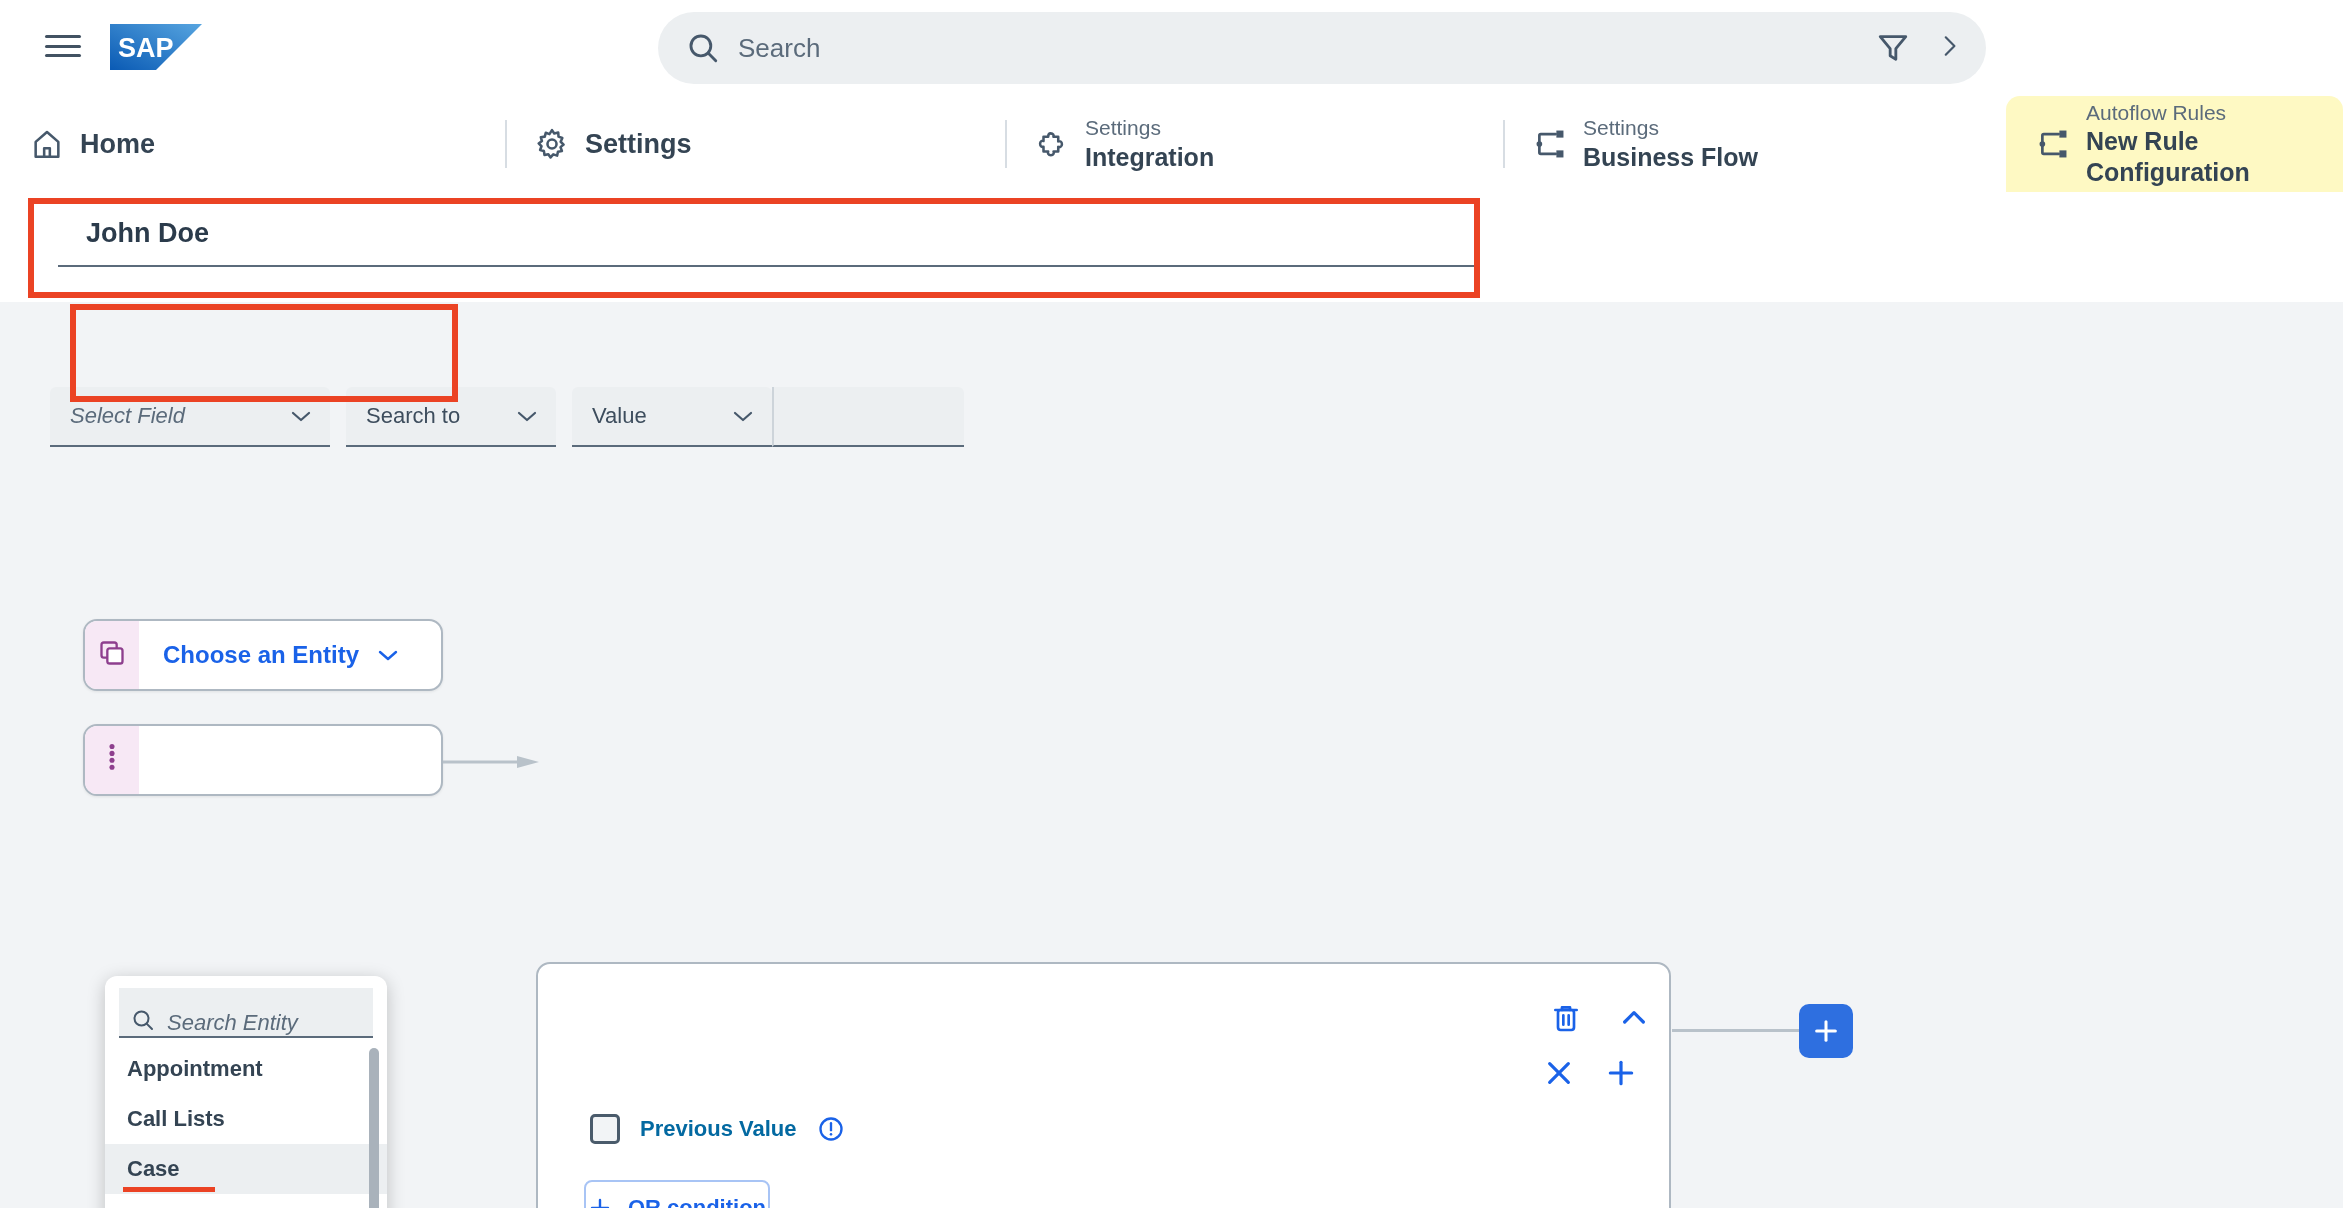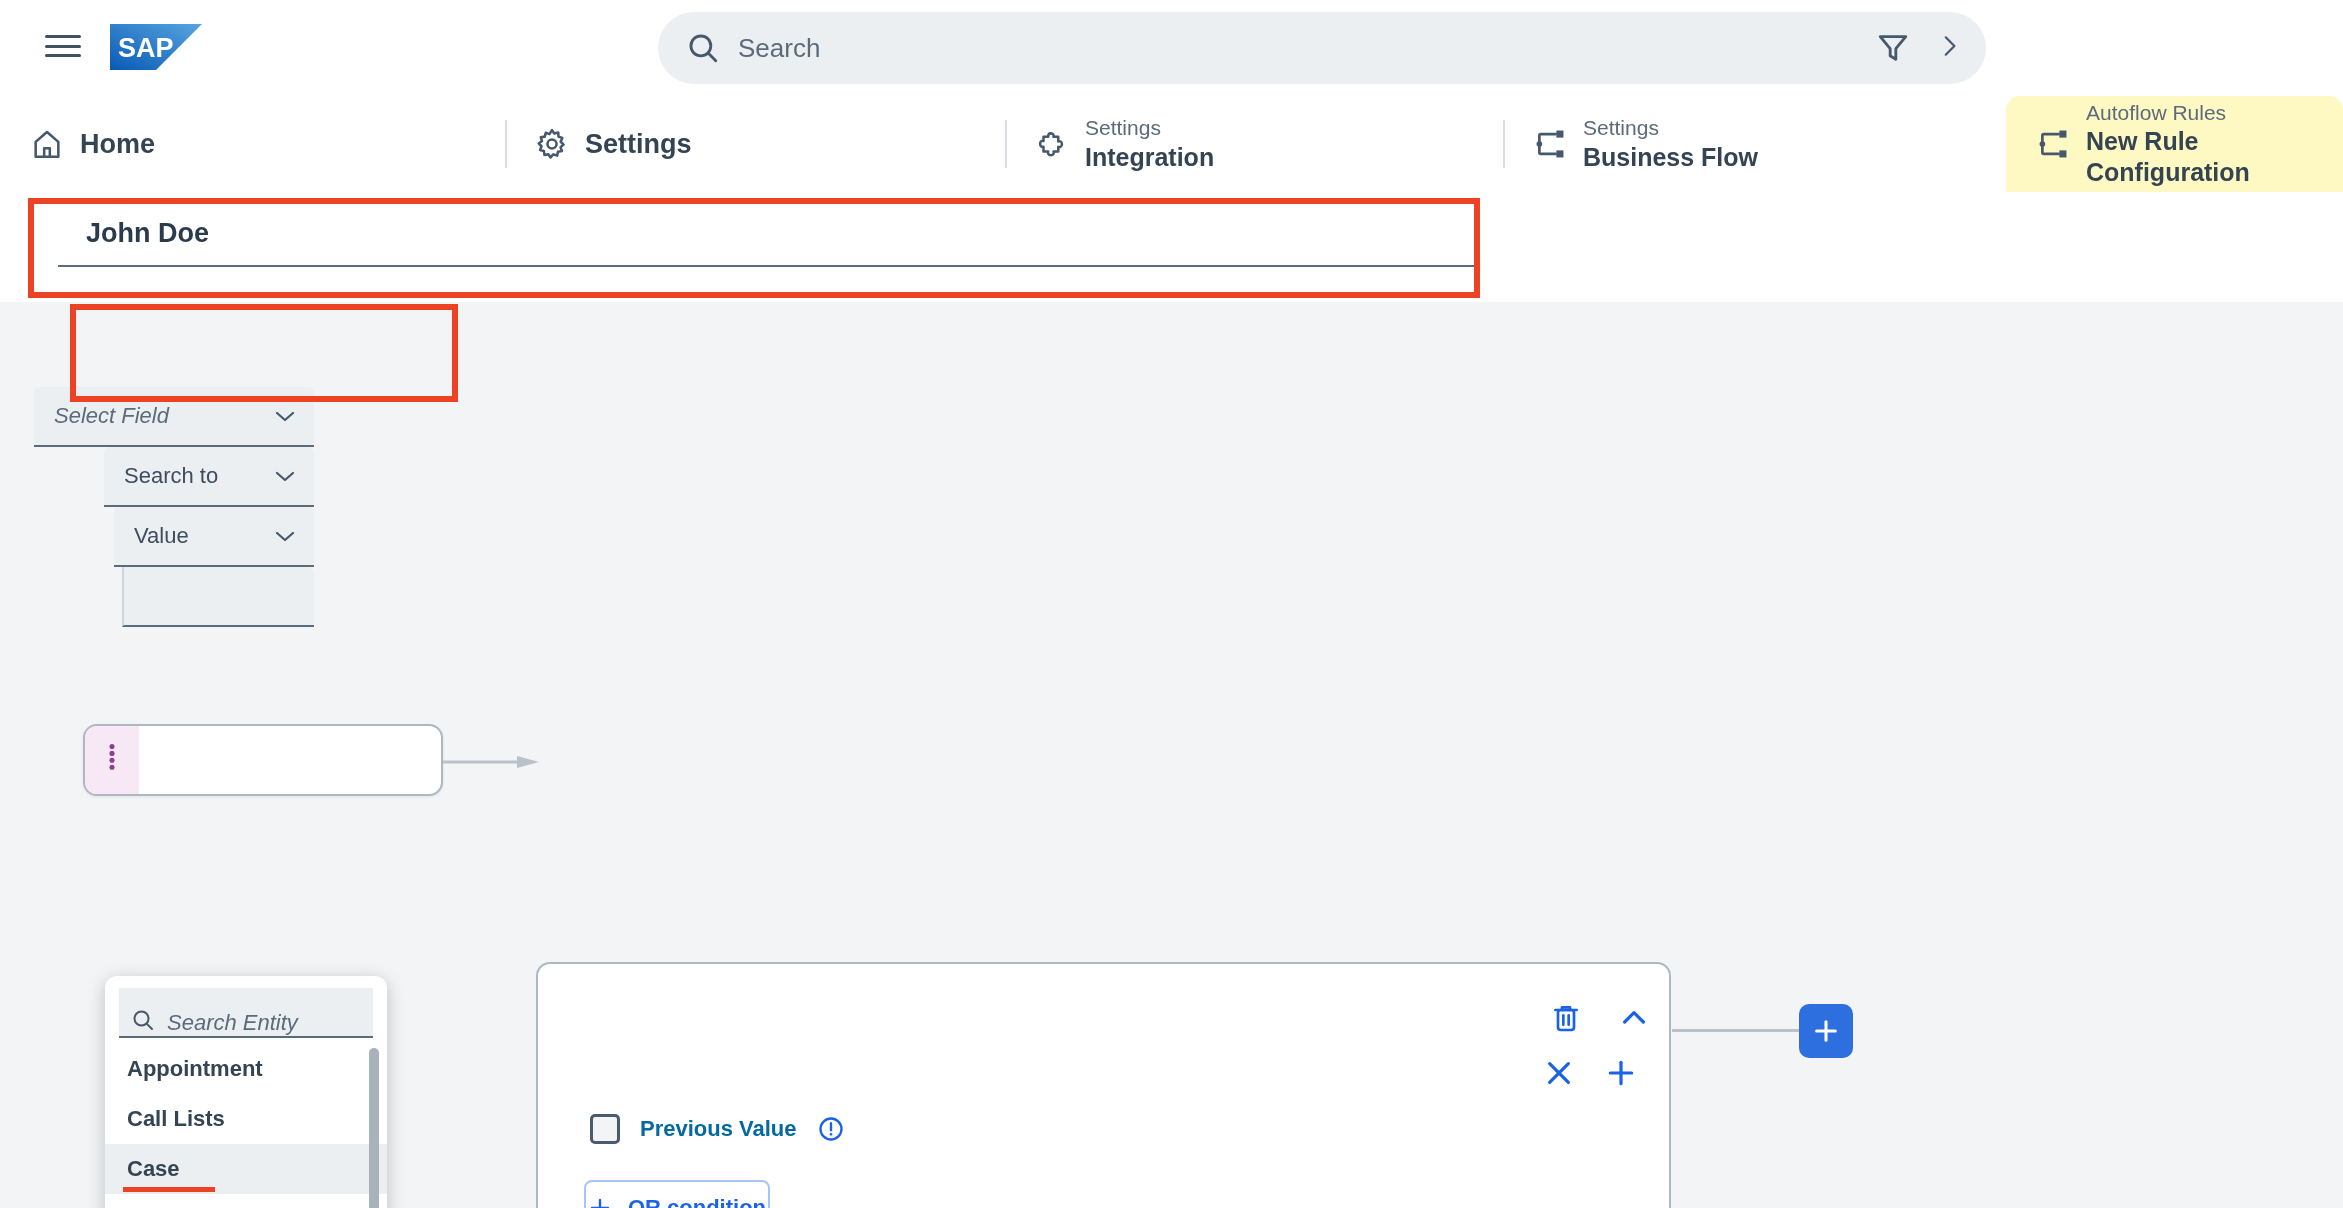--- a/index.html
+++ b/index.html
@@ -163,21 +163,21 @@
   
   .cond-title {
     position: absolute; left: 536px; top: 613px;
     font-size: 29px; color: #344453;
   }
   .cond-panel {
     position: absolute; left: 536px; top: 660px;
     width: 1135px; height: 330px;
     background: #fff; border: 2px solid #aeb8c2; border-radius: 14px;
   }
-  .cond-row { position: absolute; left: 34px; top: 85px; display: flex; align-items: flex-end; flex-direction: column; }
+  .cond-row { position: absolute; left: 50px; top: 85px; display: flex; align-items: flex-end; }
   .sel {
     height: 60px; background: #eceff1; border-bottom: 2px solid #5b6b7b;
     display: flex; align-items: center; justify-content: space-between;
     padding: 0 18px 0 20px; font-size: 22px; color: #3d4d5d;
     border-radius: 6px 6px 0 0; cursor: pointer;
   }
   .sel.ph { color: #5b6b7b; font-style: italic; }
   .sel svg { width: 22px; height: 14px; margin-left: 16px; flex: 0 0 auto; }
   #sel-field { width: 280px; }
   #sel-op   { width: 210px; margin-left: 16px; }
@@ -346,20 +346,38 @@
 
   <div class="subheader">
     <div class="name-field">
       <input class="name-input" type="text" value="John Doe" style="">
     </div>
   </div>
   <div class="redbox-name"></div>
 
   <div class="canvas">
 
+    <div class="node-card" id="entity-node-1">
+      <div class="node-gutter">
+        <span>
+          <svg viewBox="0 0 24 24" width="28" height="28" fill="none" stroke="#8e3f8e" stroke-width="2" stroke-linejoin="round">
+            <rect x="3" y="3" width="13" height="13" rx="2"></rect>
+            <rect x="8" y="8" width="13" height="13" rx="2" fill="#fff"></rect>
+          </svg>
+        </span>
+      </div>
+      <div class="node-body">
+        <span class="node-label">Choose an Entity</span>
+        <span class="node-chev">
+          <svg viewBox="0 0 22 14" fill="none" stroke="#1a62e8" stroke-width="2.4" stroke-linecap="round" stroke-linejoin="round">
+            <polyline points="3,4 11,11 19,4"></polyline>
+          </svg>
+        </span>
+      </div>
+    </div>
 
     <div class="node-card" id="entity-node-2">
       <div class="node-gutter">
         <span>
           <svg viewBox="0 0 6 26" width="8" height="30">
             <circle cx="3" cy="3" r="2.2" fill="#8e3f8e"></circle>
             <circle cx="3" cy="9" r="2.2" fill="#8e3f8e"></circle>
             <circle cx="3" cy="15" r="2.2" fill="#8e3f8e"></circle>
             <circle cx="3" cy="21" r="2.2" fill="#8e3f8e"></circle>
           </svg>

